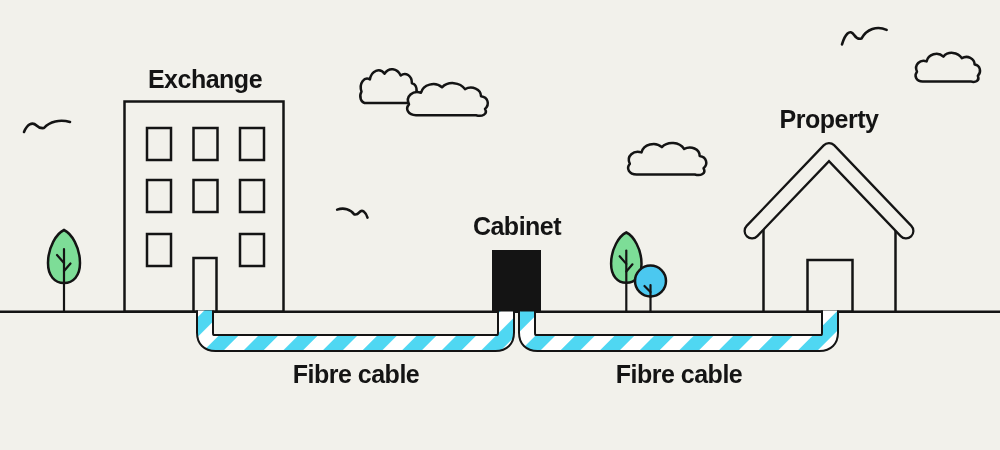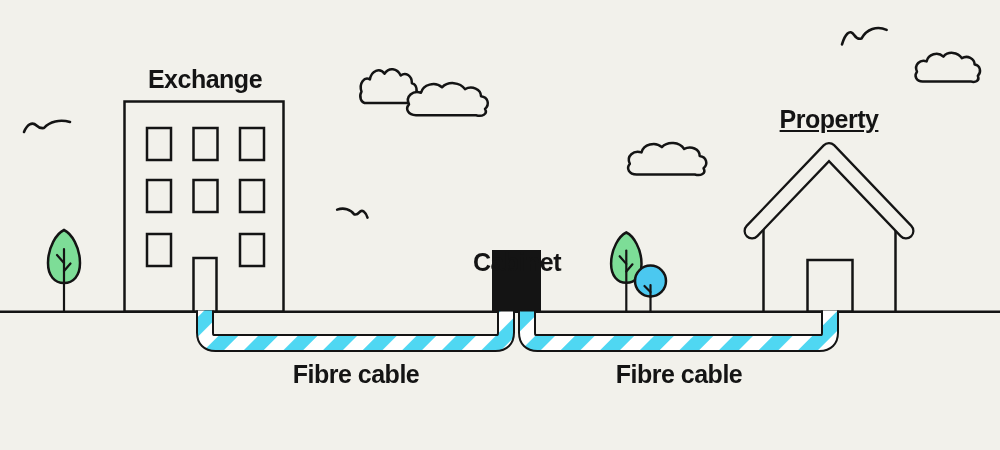--- a/index.html
+++ b/index.html
@@ -126,17 +126,17 @@
     </g>
     <g>
       <path class="duct-outline" d="M527 310.4 L527 332.5 Q527 343 537.5 343 L819.5 343 Q830 343 830 332.5 L830 310.4"></path>
       <path class="duct-stripes" d="M527 310.4 L527 332.5 Q527 343 537.5 343 L819.5 343 Q830 343 830 332.5 L830 310.4"></path>
     </g>
 
     <rect class="fill-cab" x="492" y="250" width="49" height="61.5"></rect>
   </svg>
 
   <div class="lbl" style="left:205px;top:67px;">Exchange</div>
-  <div class="lbl" style="left:517px;top:214px;margin-top:36px;">Cabinet</div>
-  <div class="lbl" style="left:829px;top:107px;text-decoration:underline;">Property</div>
+  <div class="lbl" style="left:517px;top:214px;">Cabinet</div>
+  <div class="lbl" style="left:829px;top:107px;">Property</div>
   <div class="lbl" style="left:356px;top:362px;">Fibre cable</div>
   <div class="lbl" style="left:679px;top:362px;">Fibre cable</div>
 </div>
 
 </body></html>

